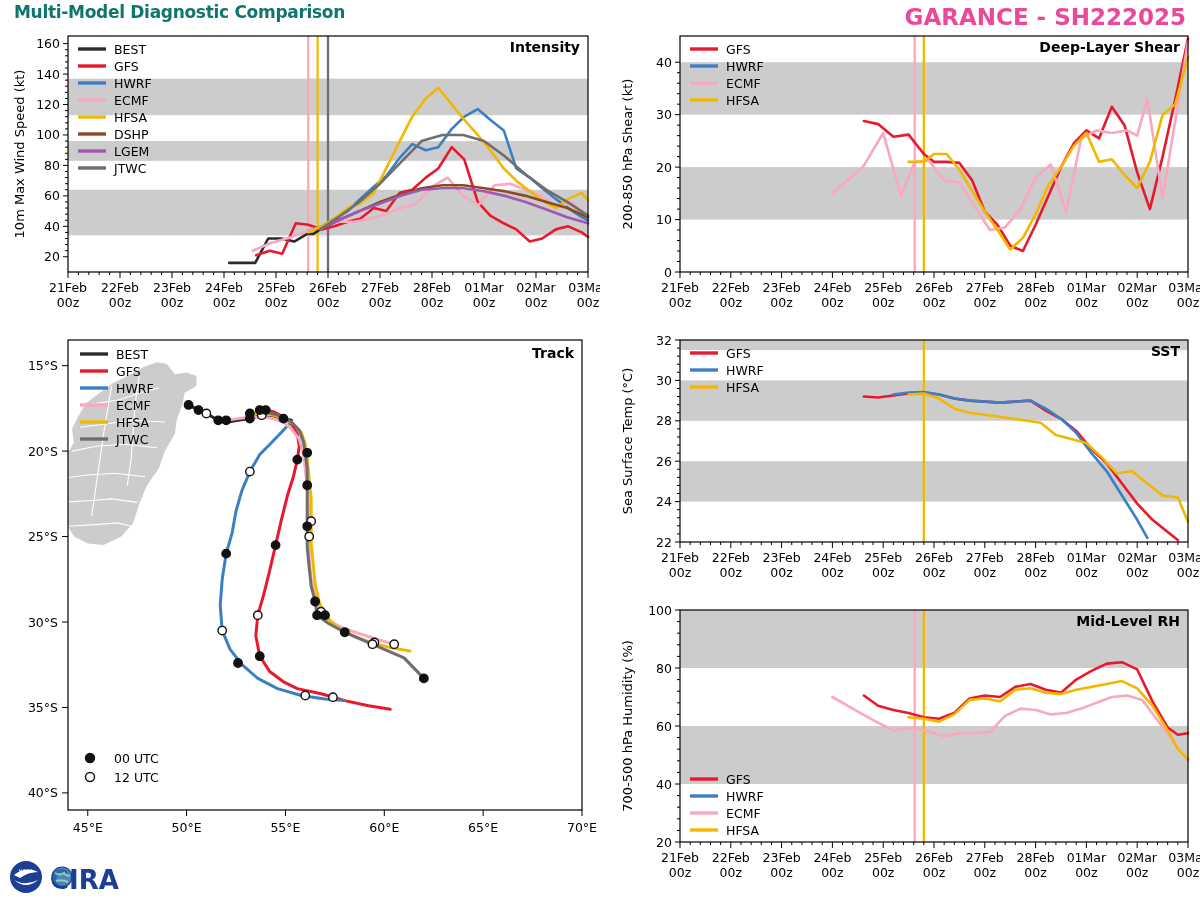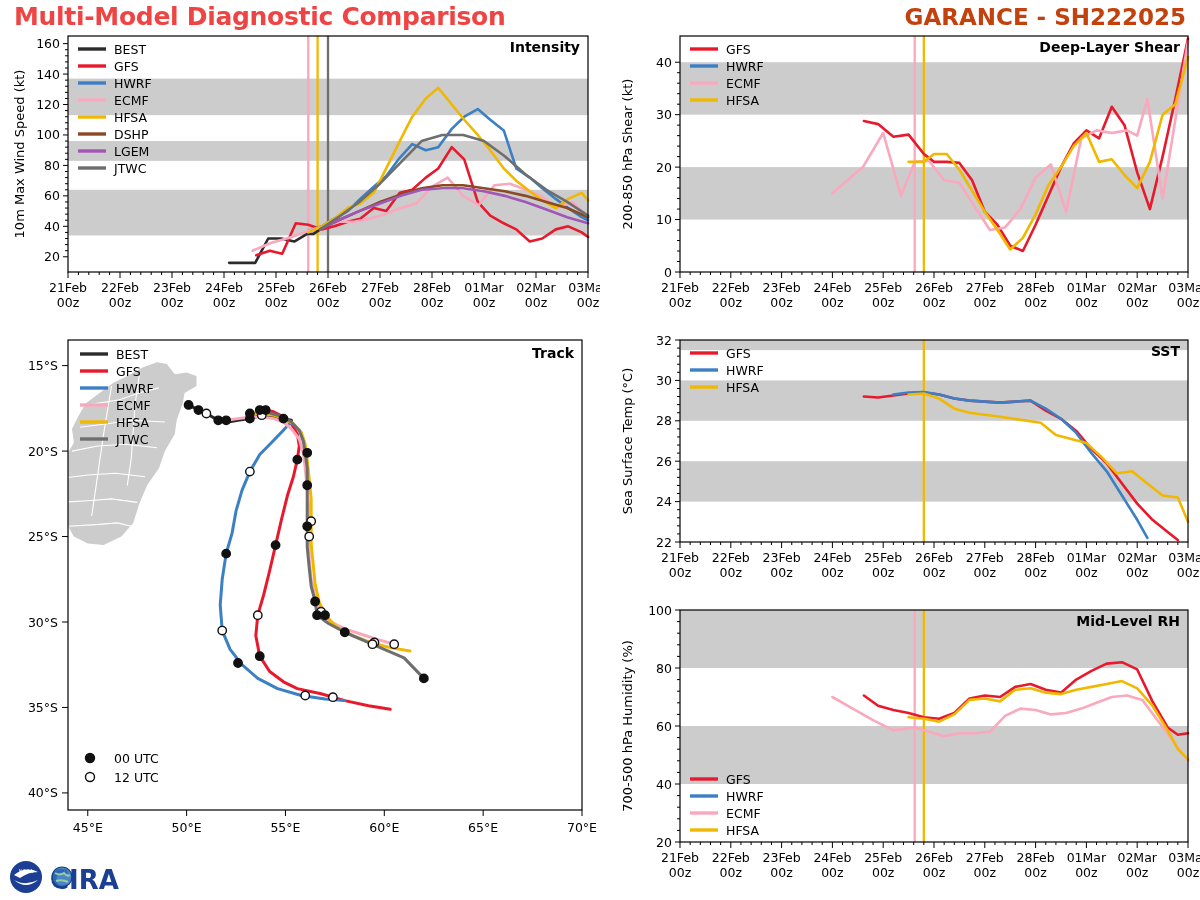--- a/index.html
+++ b/index.html
@@ -1,18 +1,18 @@
 <!DOCTYPE html>
 <html><head>
 <meta charset="utf-8">
 <style>
   html,body{margin:0;padding:0;background:#ffffff;}
   body{width:1200px;height:900px;font-family:"DejaVu Sans",sans-serif;position:relative;overflow:hidden;}
-  .title-main{position:absolute;left:14px;top:2px;font-size:25px;font-weight:bold;color:#ef4444;letter-spacing:-0.3px;font-family:"DejaVu Sans",sans-serif;}
-  .title-storm{position:absolute;right:14px;top:4px;font-size:23px;font-weight:bold;color:#c2410c;font-family:"DejaVu Sans",sans-serif;}
+  .title-main{position:absolute;left:14px;top:2px;font-size:17px;font-weight:bold;color:#0f766e;letter-spacing:-0.3px;font-family:"DejaVu Sans",sans-serif;}
+  .title-storm{position:absolute;right:14px;top:4px;font-size:23px;font-weight:bold;color:#ec4899;font-family:"DejaVu Sans",sans-serif;}
   svg{display:block;}
   .panel{position:absolute;}
   text{font-family:"DejaVu Sans",sans-serif;}
   .tick-lbl{font-size:12.5px;fill:#000;}
   .axis-lbl{font-size:13px;fill:#000;}
   .panel-tag{font-size:14px;font-weight:bold;fill:#000;}
   .leg-lbl{font-size:12.5px;fill:#000;}
   .band{fill:#cccccc;}
   .frame{fill:none;stroke:#000;stroke-width:1.2;}
   .gridline{stroke:#000;stroke-width:1;}

